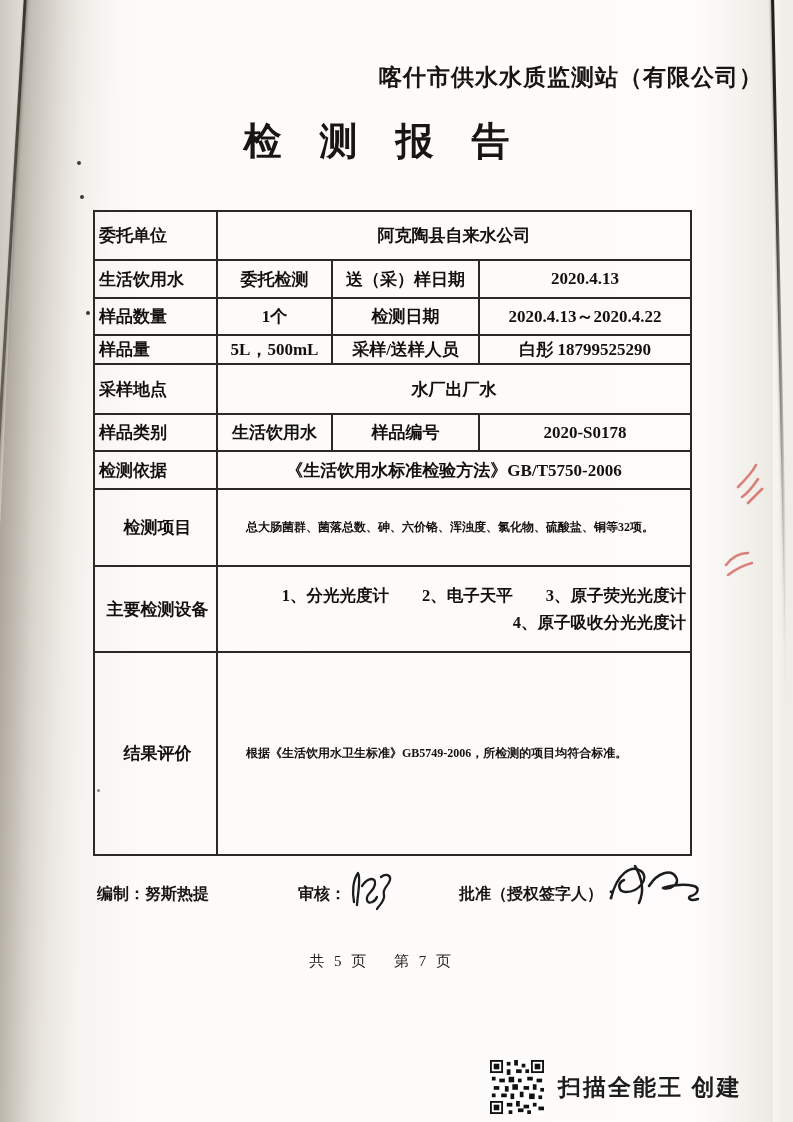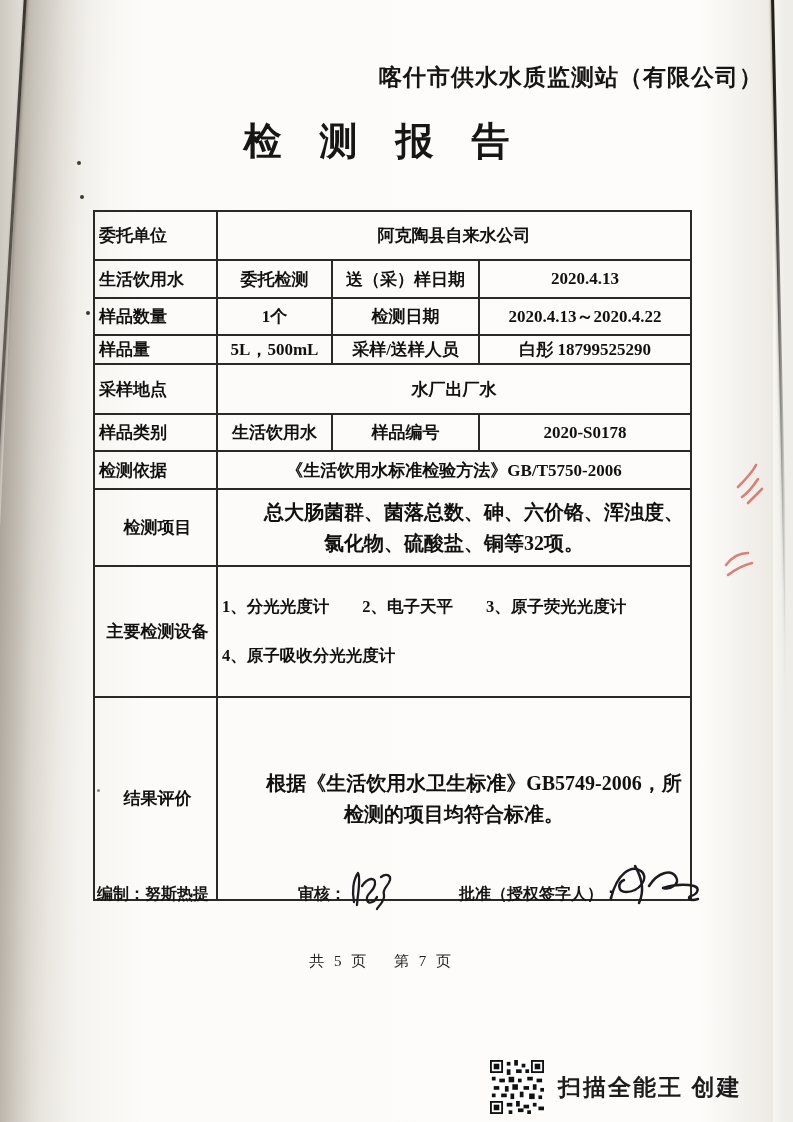--- a/index.html
+++ b/index.html
@@ -59,25 +59,25 @@
     font-size:17px;font-weight:600;color:#121110;
   }
   table.report td{
     border:2px solid #2b2925;padding:2px 4px;vertical-align:middle;
     overflow:hidden;
   }
   td.lbl{text-align:left;padding-left:8px;}
   td.lbl.center{text-align:center;padding-left:8px;}
   td.val{text-align:center;}
   td.para{
-    text-align:center;padding:4px 10px;line-height:1.55;font-size:20px;
+    text-align:left;padding:4px 10px;line-height:1.55;font-size:12px;
   }
   td.para .indent{text-indent:2em;}
   td.equip{padding:6px 8px;}
-  td.equip .eqline{text-align:left;margin:27px 0;font-size:16.5px;}
+  td.equip .eqline{text-align:right;margin:5px 0;font-size:16.5px;}
   
   .sig-row{position:absolute;top:884px;left:0;width:100%;font-size:16px;font-weight:600;}
   .sig-prepared{position:absolute;left:97px;top:0;white-space:nowrap;}
   .sig-reviewed{position:absolute;left:298px;top:0;white-space:nowrap;}
   .sig-approved{position:absolute;left:459px;top:0;white-space:nowrap;}
   .hand{position:absolute;}
   .hand svg path{fill:none;stroke:#1c1b20;stroke-linecap:round;stroke-linejoin:round;}
   .pagination{
     position:absolute;top:952px;left:0;right:30px;text-align:center;
     font-size:15px;letter-spacing:3px;color:#24221f;

